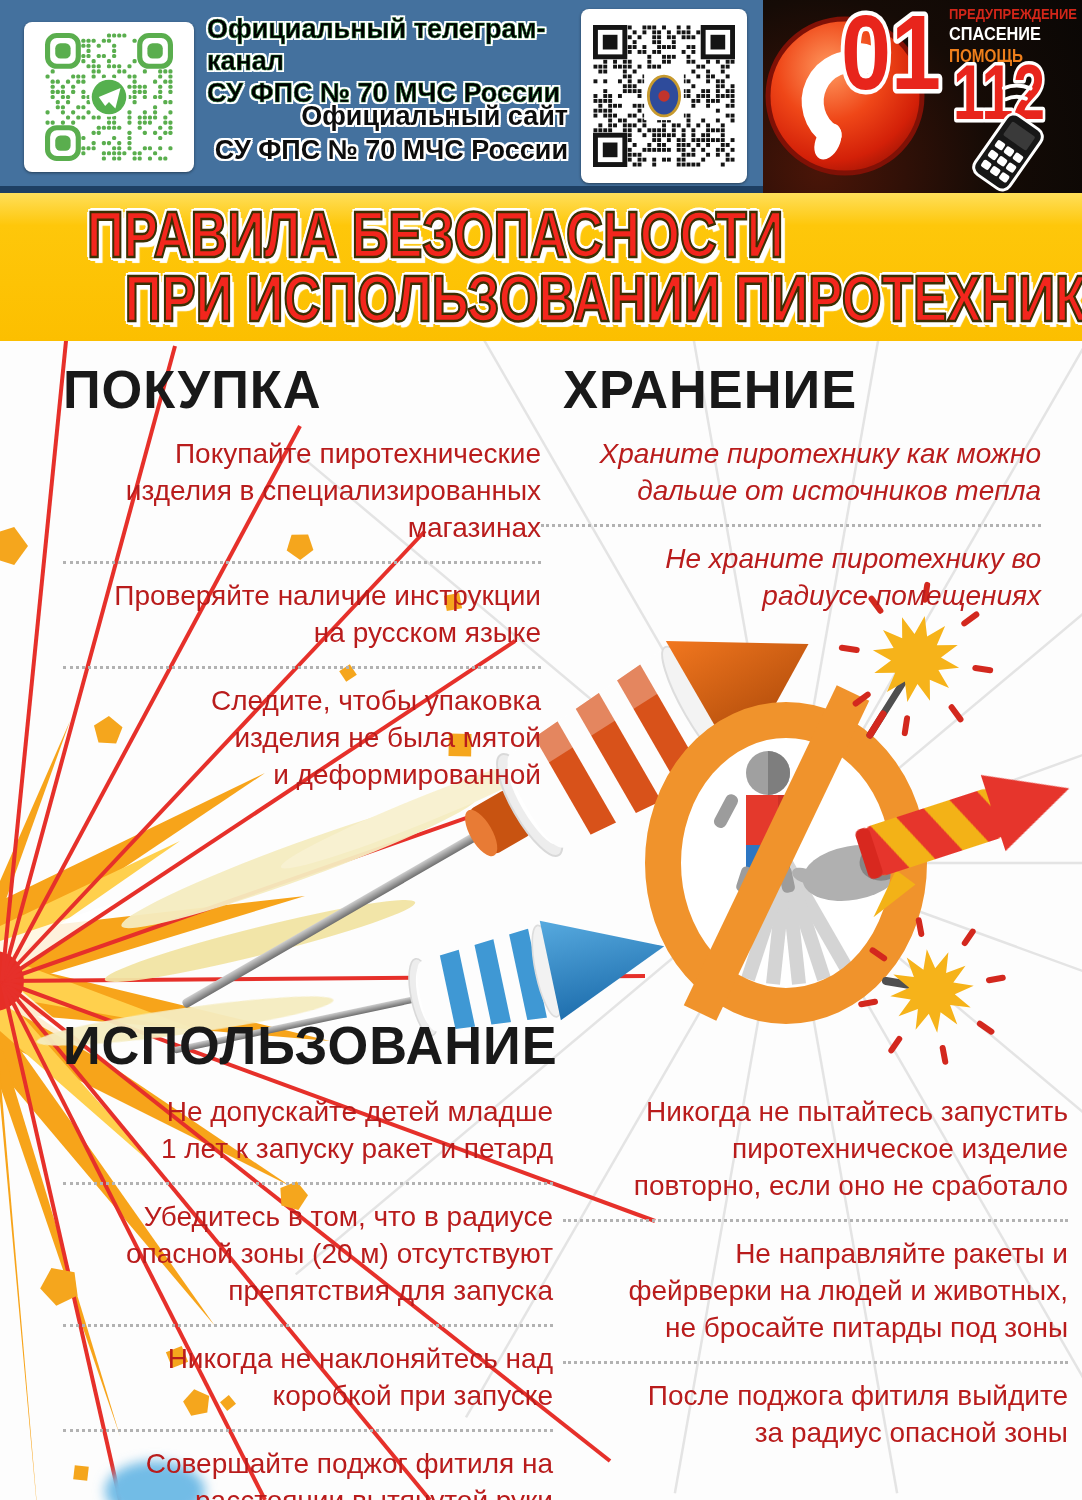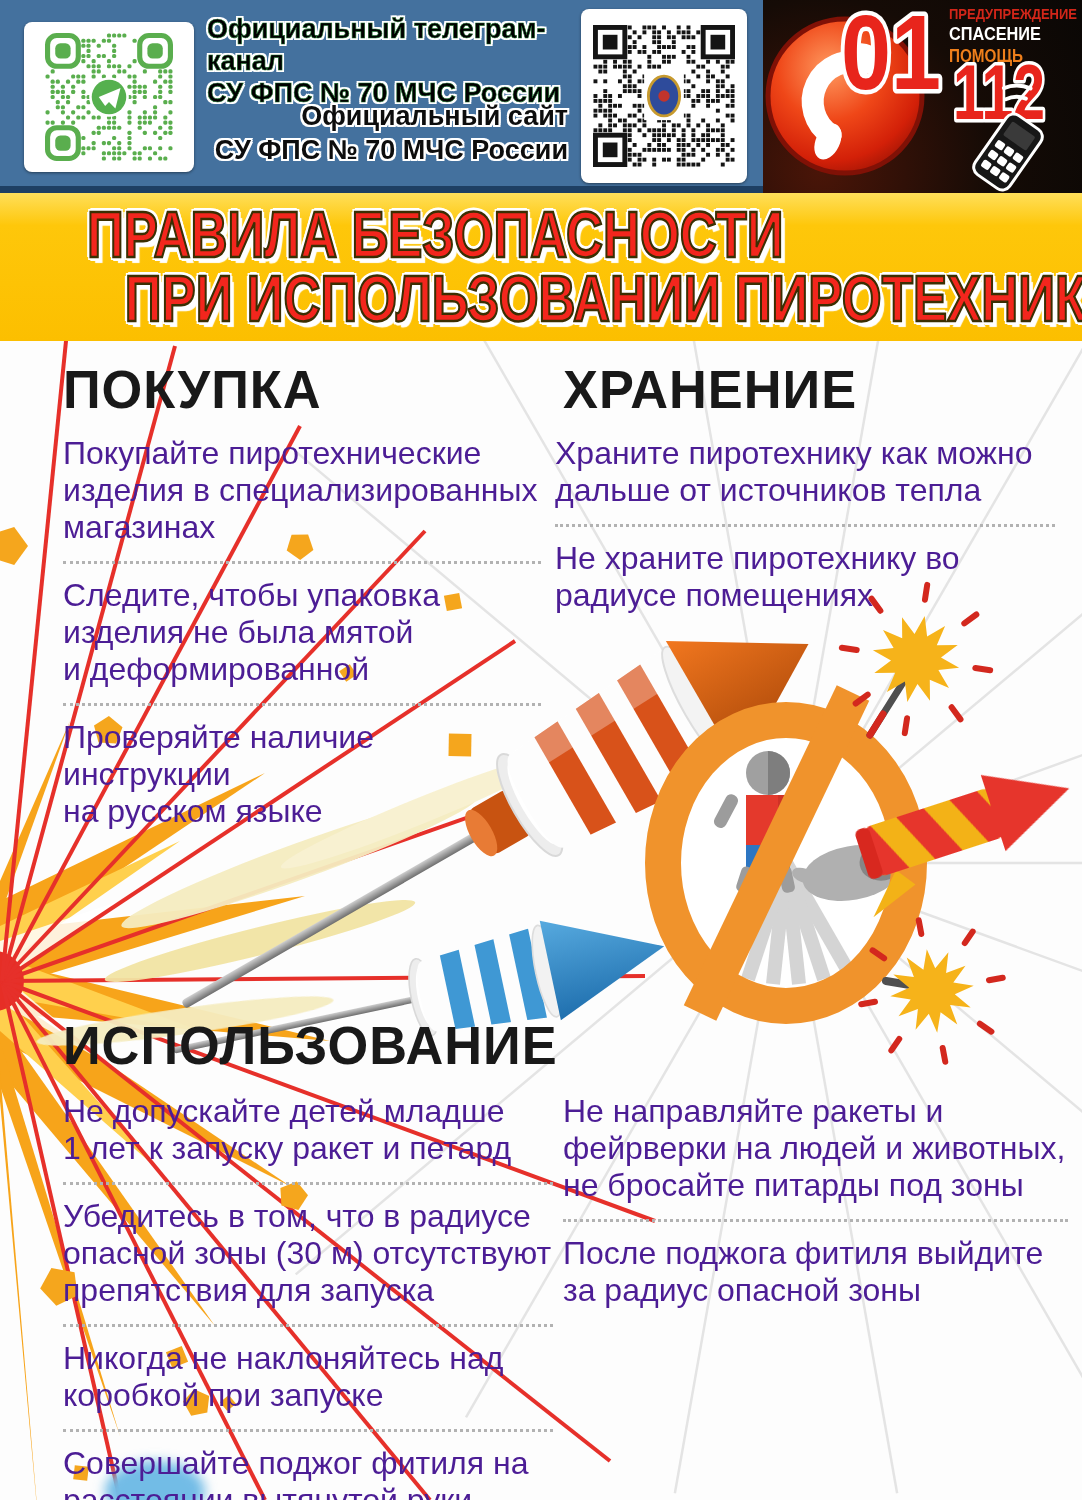--- a/index.html
+++ b/index.html
@@ -35,24 +35,24 @@
 
   
   .deco{position:absolute;left:0;top:341px;width:1082px;height:1159px;z-index:1;}
   .heading{position:absolute;z-index:5;font-size:54px;line-height:54px;font-weight:bold;
            color:#191919;letter-spacing:1px;transform:scaleX(.97);transform-origin:left;}
   .h-purchase{left:63px;top:362px;}
   .h-storage{left:563px;top:362px;}
   .h-usage{left:63px;top:1018px;}
   .list{position:absolute;z-index:5;}
   .l-purchase{left:63px;top:422px;width:478px;}
-  .l-storage{left:555px;top:422px;width:500px;}
+  .l-storage{left:541px;top:422px;width:500px;font-style:italic;}
   .l-usage-left{left:63px;top:1080px;width:490px;}
   .l-usage-right{left:563px;top:1080px;width:505px;}
-  .item{font-size:32px;line-height:37px;color:#4c1d95;white-space:pre-line;padding:13px 0 15px;}
+  .item{font-size:28px;line-height:37px;color:#b91c1c;white-space:pre-line;padding:13px 0 15px;text-align:right;}
   .item + .item{border-top:3px dotted #b2b2b2;}
 </style>
 </head>
 <body>
 
 <div class="poster">
 
   <div class="header">
     <div class="header-black"></div>
     <div class="header-navy"></div>
@@ -832,48 +832,51 @@
         <polygon points="236.0,1062.8 227.2,1070.0 220.0,1061.2 228.8,1054.0" fill="#f5a61d"></polygon>
       </g>
     <ellipse cx="155" cy="1150" rx="50" ry="30" fill="#72bce6" filter="url(#blur1)"></ellipse>
   </svg>
 
   <div class="heading h-purchase">ПОКУПКА</div>
   <div class="list l-purchase">
     <div class="item">Покупайте пиротехнические
 изделия в специализированных
 магазинах</div>
+    <div class="item">Проверяйте наличие инструкции
+на русском языке</div>
     <div class="item">Следите, чтобы упаковка
 изделия не была мятой
 и деформированной</div>
-    <div class="item">Проверяйте наличие инструкции
-на русском языке</div>
   </div>
 
   <div class="heading h-storage">ХРАНЕНИЕ</div>
   <div class="list l-storage">
     <div class="item">Храните пиротехнику как можно
 дальше от источников тепла</div>
     <div class="item">Не храните пиротехнику во
 радиусе помещениях</div>
   </div>
 
   <div class="heading h-usage">ИСПОЛЬЗОВАНИЕ</div>
   <div class="list l-usage-left">
     <div class="item">Не допускайте детей младше
 1 лет к запуску ракет и петард</div>
     <div class="item">Убедитесь в том, что в радиусе
-опасной зоны (30 м) отсутствуют
+опасной зоны (20 м) отсутствуют
 препятствия для запуска</div>
     <div class="item">Никогда не наклоняйтесь над
 коробкой при запуске</div>
     <div class="item">Совершайте поджог фитиля на
 расстоянии вытянутой руки</div>
   </div>
   <div class="list l-usage-right">
+    <div class="item">Никогда не пытайтесь запустить
+пиротехническое изделие
+повторно, если оно не сработало</div>
     <div class="item">Не направляйте ракеты и
 фейрверки на людей и животных,
 не бросайте питарды под зоны</div>
     <div class="item">После поджога фитиля выйдите
 за радиус опасной зоны</div>
   </div>
 
 </div>
 
 </body></html>

